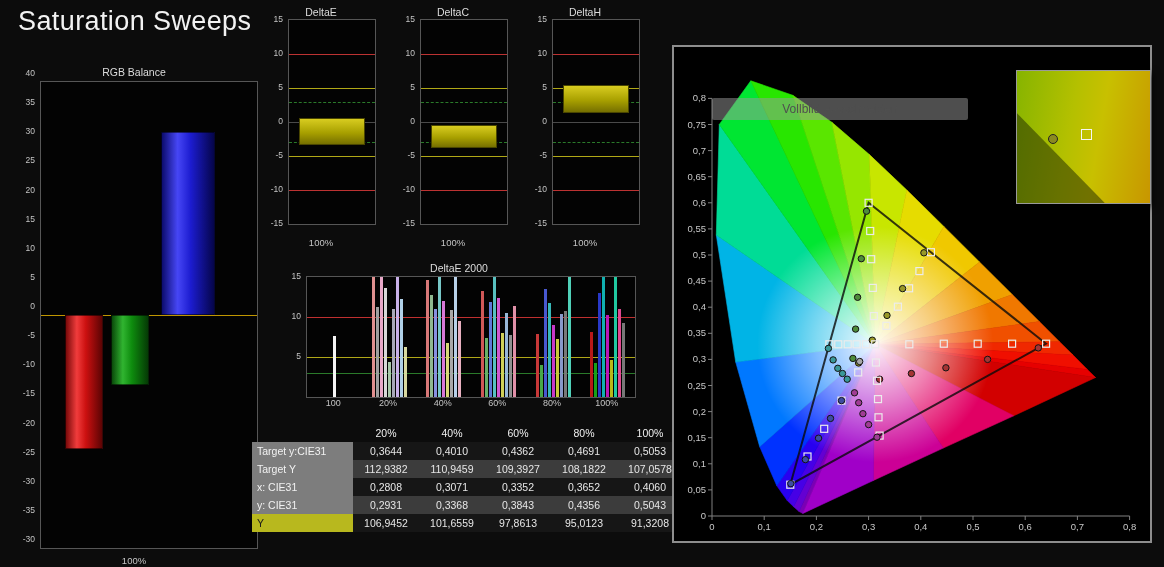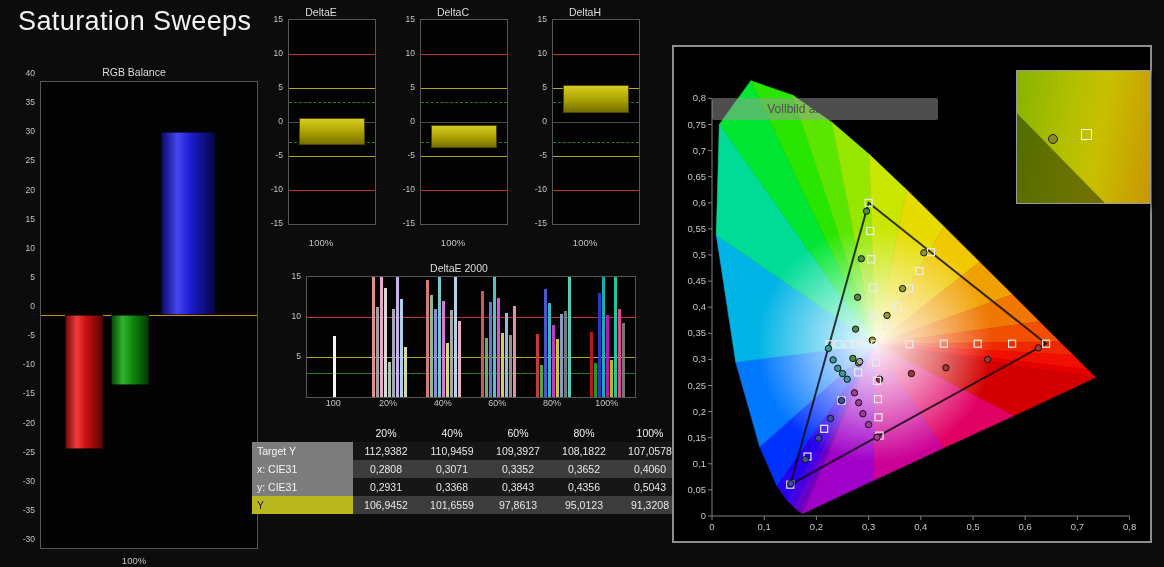--- a/index.html
+++ b/index.html
@@ -42,21 +42,21 @@
   .data-table th.val-h{width:58px;text-align:center;color:#f0f0f0;}
   .data-table td.lbl{width:92px;text-align:left;padding-left:5px;white-space:nowrap;}
   .data-table td.val{text-align:center;}
   .data-table tbody tr:nth-child(odd) td.val{background:#161616;}
   .data-table tbody tr:nth-child(even) td.val{background:#3c3c3c;}
   
   .cie-panel{position:absolute;left:672px;top:45px;width:480px;height:498px;border:2px solid #8e8e8e;background:#000;box-sizing:border-box;}
   .cie-panel .chart-title{top:2px;}
   #cie-svg{position:absolute;left:2px;top:14px;}
   #cie-svg text{font-family:"Liberation Sans",sans-serif;fill:#c8c8c8;font-size:9.5px;}
-  .snip-overlay{position:absolute;left:38px;top:51px;width:226px;height:22px;background:rgba(155,155,155,.5);
+  .snip-overlay{position:absolute;left:38px;top:51px;width:256px;height:22px;background:rgba(155,155,155,.5);
      color:#4f4f4f;font-size:12px;display:flex;align-items:center;justify-content:center;border-radius:2px;}
   .cie-inset{position:absolute;left:342px;top:23px;width:133px;height:132px;border:1px solid #9a9a9a;
      background:linear-gradient(100deg,#86b400 0%,#b4c000 40%,#c8c000 60%,#c89600 100%);
      box-shadow:2px 3px 7px rgba(0,0,0,.65);}
   .inset-dark{position:absolute;left:0;bottom:0;width:100%;height:100%;
      clip-path:polygon(0 32%,0 100%,66% 100%);background:rgba(25,35,0,.5);}
   .inset-circle{position:absolute;width:8px;height:8px;border-radius:50%;background:#8a8a20;border:1.5px solid #222;}
   .inset-square{position:absolute;width:9px;height:9px;border:1.5px solid #f5f5f5;}
 </style>
 </head>
@@ -237,20 +237,28 @@
       <tr id="t-head">
         <th class="lbl-h"></th>
         <th class="val-h">20%</th>
         <th class="val-h">40%</th>
         <th class="val-h">60%</th>
         <th class="val-h">80%</th>
         <th class="val-h">100%</th>
       </tr>
     </thead>
   <tbody id="t-body">
+      <tr>
+        <td class="lbl" style="background: rgb(125, 125, 125); color: rgb(242, 242, 242);">Target y:CIE31</td>
+        <td class="val">0,3644</td>
+        <td class="val">0,4010</td>
+        <td class="val">0,4362</td>
+        <td class="val">0,4691</td>
+        <td class="val">0,5053</td>
+      </tr>
       <tr>
         <td class="lbl" style="background: rgb(125, 125, 125); color: rgb(242, 242, 242);">Target Y</td>
         <td class="val">112,9382</td>
         <td class="val">110,9459</td>
         <td class="val">109,3927</td>
         <td class="val">108,1822</td>
         <td class="val">107,0578</td>
       </tr>
       <tr>
         <td class="lbl" style="background: rgb(125, 125, 125); color: rgb(242, 242, 242);">x: CIE31</td>

